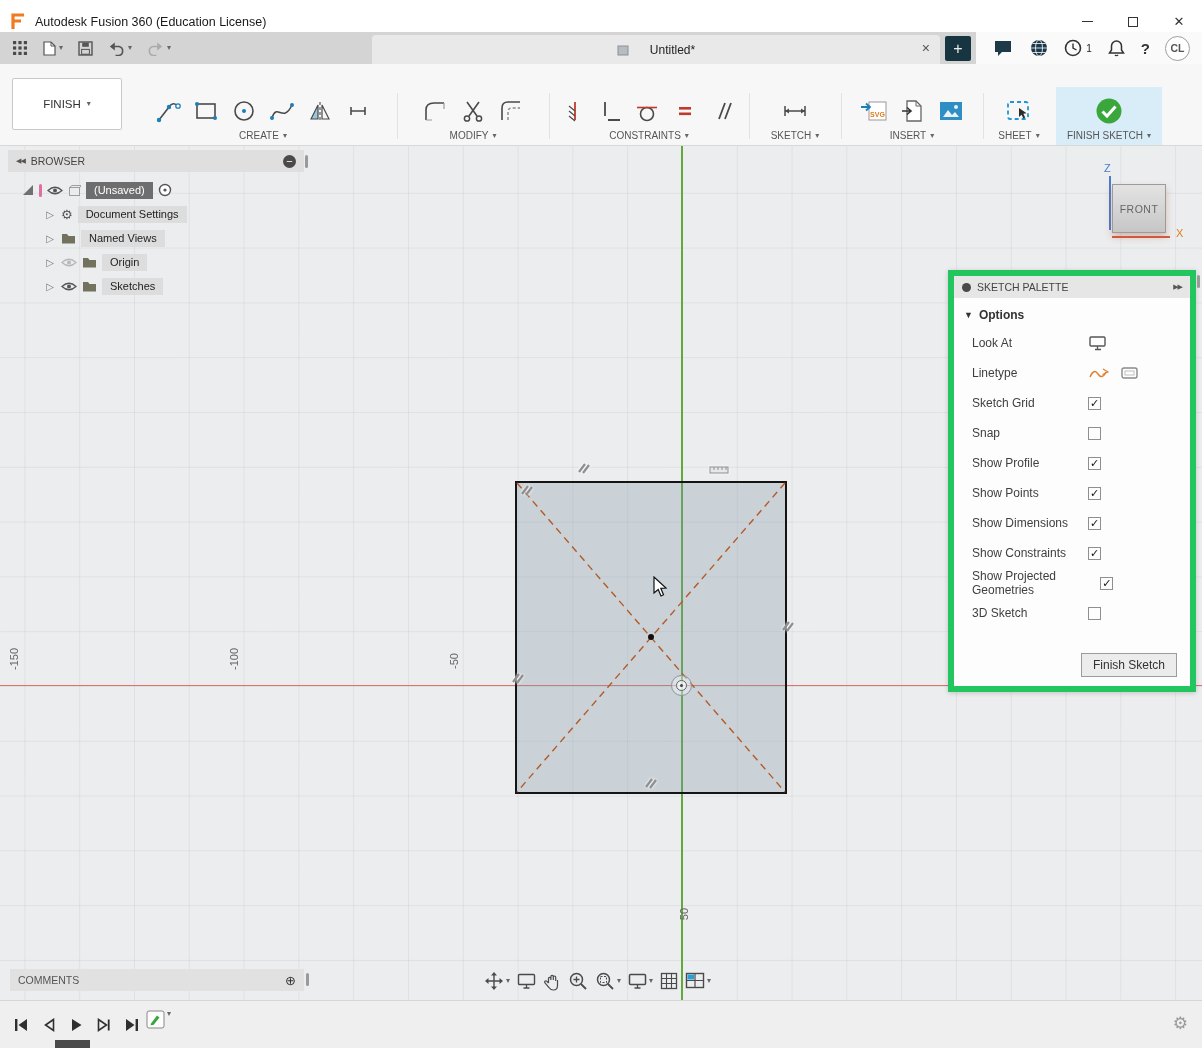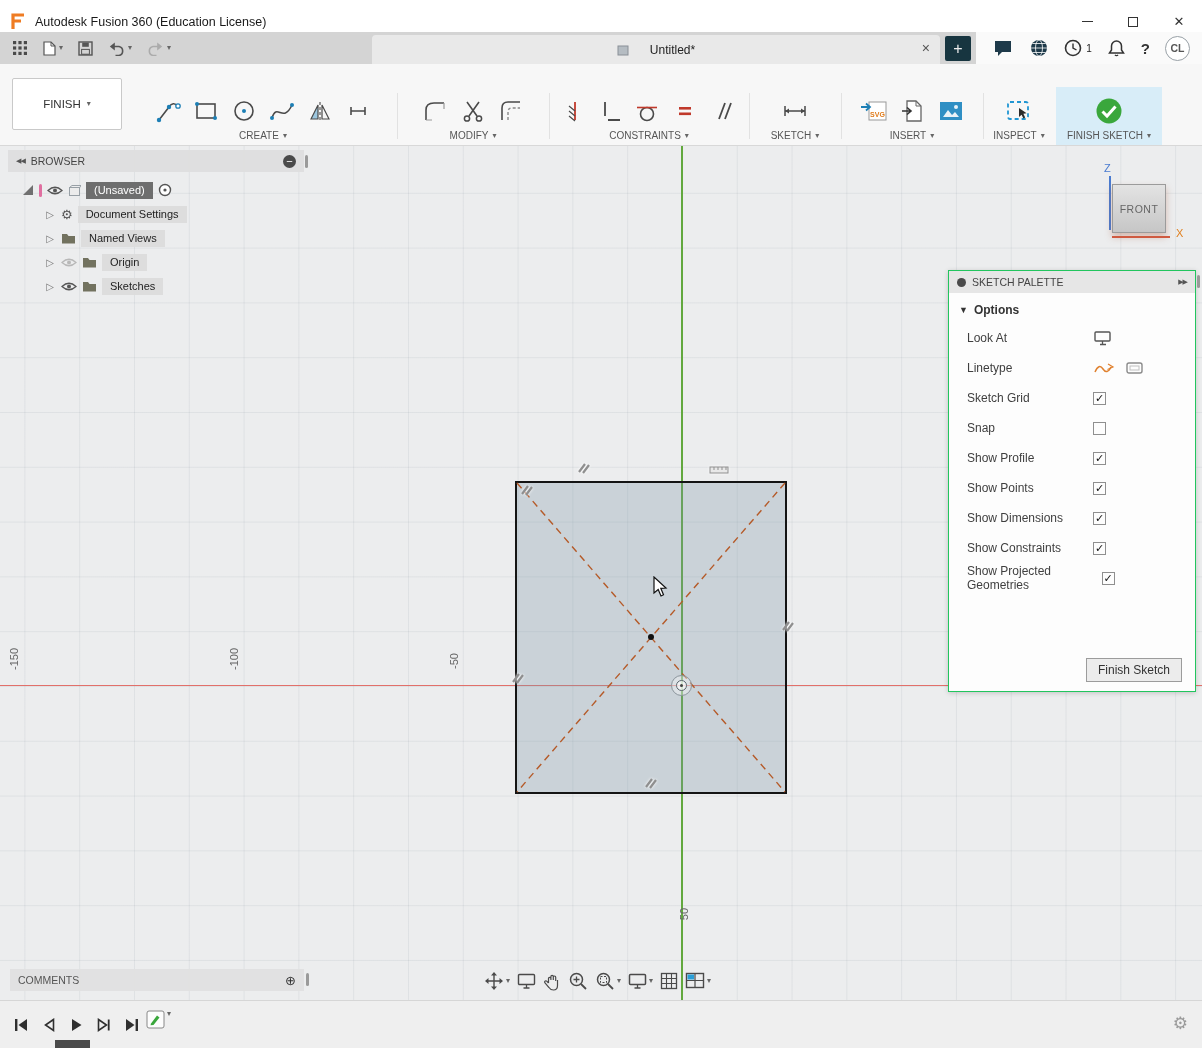--- a/index.html
+++ b/index.html
@@ -66,21 +66,21 @@
   .pinkbar{width:3px;height:13px;background:#e06fa0;border-radius:2px}
   .gear-glyph{font-size:13px;color:#555;line-height:1}
   .nub{position:absolute;width:3px;height:13px;background:#9a9a9a;border-radius:2px}
   
   .vc-face{position:absolute;left:1112px;top:184px;width:54px;height:49px;background:linear-gradient(#e3e3e3,#c6c6c6);border:1px solid #9b9b9b;display:flex;align-items:center;justify-content:center;font-size:10.5px;color:#666;letter-spacing:.5px;box-shadow:0 4px 7px rgba(170,85,55,.35)}
   .vc-z{position:absolute;left:1104px;top:162px;color:#4a7bd0;font-size:11px}
   .vc-x{position:absolute;left:1176px;top:227px;color:#e08020;font-size:11px}
   .vc-zline{position:absolute;left:1109px;top:176px;width:1.8px;height:54px;background:#4a7bd0}
   .vc-xline{position:absolute;left:1112px;top:236px;width:58px;height:1.8px;background:#cf5a40}
   
-  .palette{position:absolute;left:948px;top:270px;width:248px;height:422px;background:#fdfdfd;border:1px solid #22c55e;box-shadow:0 1px 5px rgba(0,0,0,.18)}
+  .palette{position:absolute;left:948px;top:270px;width:248px;height:422px;background:#fdfdfd;border:6px solid #22c55e;box-shadow:0 1px 5px rgba(0,0,0,.18)}
   .palette .panel-hd{background:#e6e6e6}
   .dotc{width:9px;height:9px;border-radius:50%;background:#4a4a4a}
   .opt-hd{display:flex;align-items:center;gap:6px;padding:10px 10px 6px;font-size:12px;font-weight:bold;color:#333}
   .opt-hd .tri{font-size:9px;color:#333}
   .prow{display:flex;align-items:center;height:30px;padding:0 14px 0 18px;font-size:12px;color:#3f3f3f}
   .pctrl{margin-left:auto;width:88px;display:flex;align-items:center;gap:9px}
   .checkbox{width:13px;height:13px;border:1px solid #8f8f8f;background:#fdfdfd;display:flex;align-items:center;justify-content:center}
   .checkbox .mark{visibility:hidden;font-size:11px;font-weight:bold;color:#111;line-height:1}
   .checkbox.checked .mark{visibility:visible}
   .finish-btn{position:absolute;right:13px;bottom:9px;padding:4px 11px;background:#ececec;border:1px solid #9c9c9c;font-size:12px;color:#333}
@@ -376,21 +376,21 @@
     <div class="group" style="left:984px;width:70px">
       <div class="gicons">
         <span class="tool">
             <svg width="28" height="26">
               <rect x="3" y="4" width="20" height="17" rx="2" fill="none" stroke="#2196d3" stroke-width="1.8" stroke-dasharray="4 3"></rect>
               <path d="M14 10 v9 l2.6 -2.2 1.8 3.6 1.8 -1 -1.8 -3.6 3.2 -0.6 z" fill="#2b2b2b"></path>
             </svg>
           </span>
       </div>
       <div class="glabel">
-        <span>INSPECT</span>
+        <span>SHEET</span>
         <span class="caret">▾</span>
       </div>
     </div>
 
     <div class="group finish-block" style="left:1056px;width:106px">
       <div class="gicons">
         <span class="tool">
             <svg width="30" height="30">
               <circle cx="15" cy="15" r="12.5" fill="#3aa73c"></circle>
               <path d="M8.5 15.5 L13 20 L21.5 10.5" stroke="#fff" stroke-width="3" fill="none"></path>
@@ -621,20 +621,28 @@
       </span>
   </div>
   <div class="prow">
     <span>Show Projected Geometries</span>
     <span class="pctrl">
         <span class="checkbox checked">
           <i class="mark">✓</i>
         </span>
       </span>
   </div>
+  <div class="prow">
+    <span>3D Sketch</span>
+    <span class="pctrl">
+        <span class="checkbox">
+          <i class="mark">✓</i>
+        </span>
+      </span>
+  </div>
   <button class="finish-btn">Finish Sketch</button>
 </div>
 <span class="nub" style="left:1197px;top:275px"></span>
 
 <div class="comments">
   <span>COMMENTS</span>
   <span class="cplus">⊕</span>
 </div>
 <span class="nub" style="left:306px;top:973px"></span>
 

